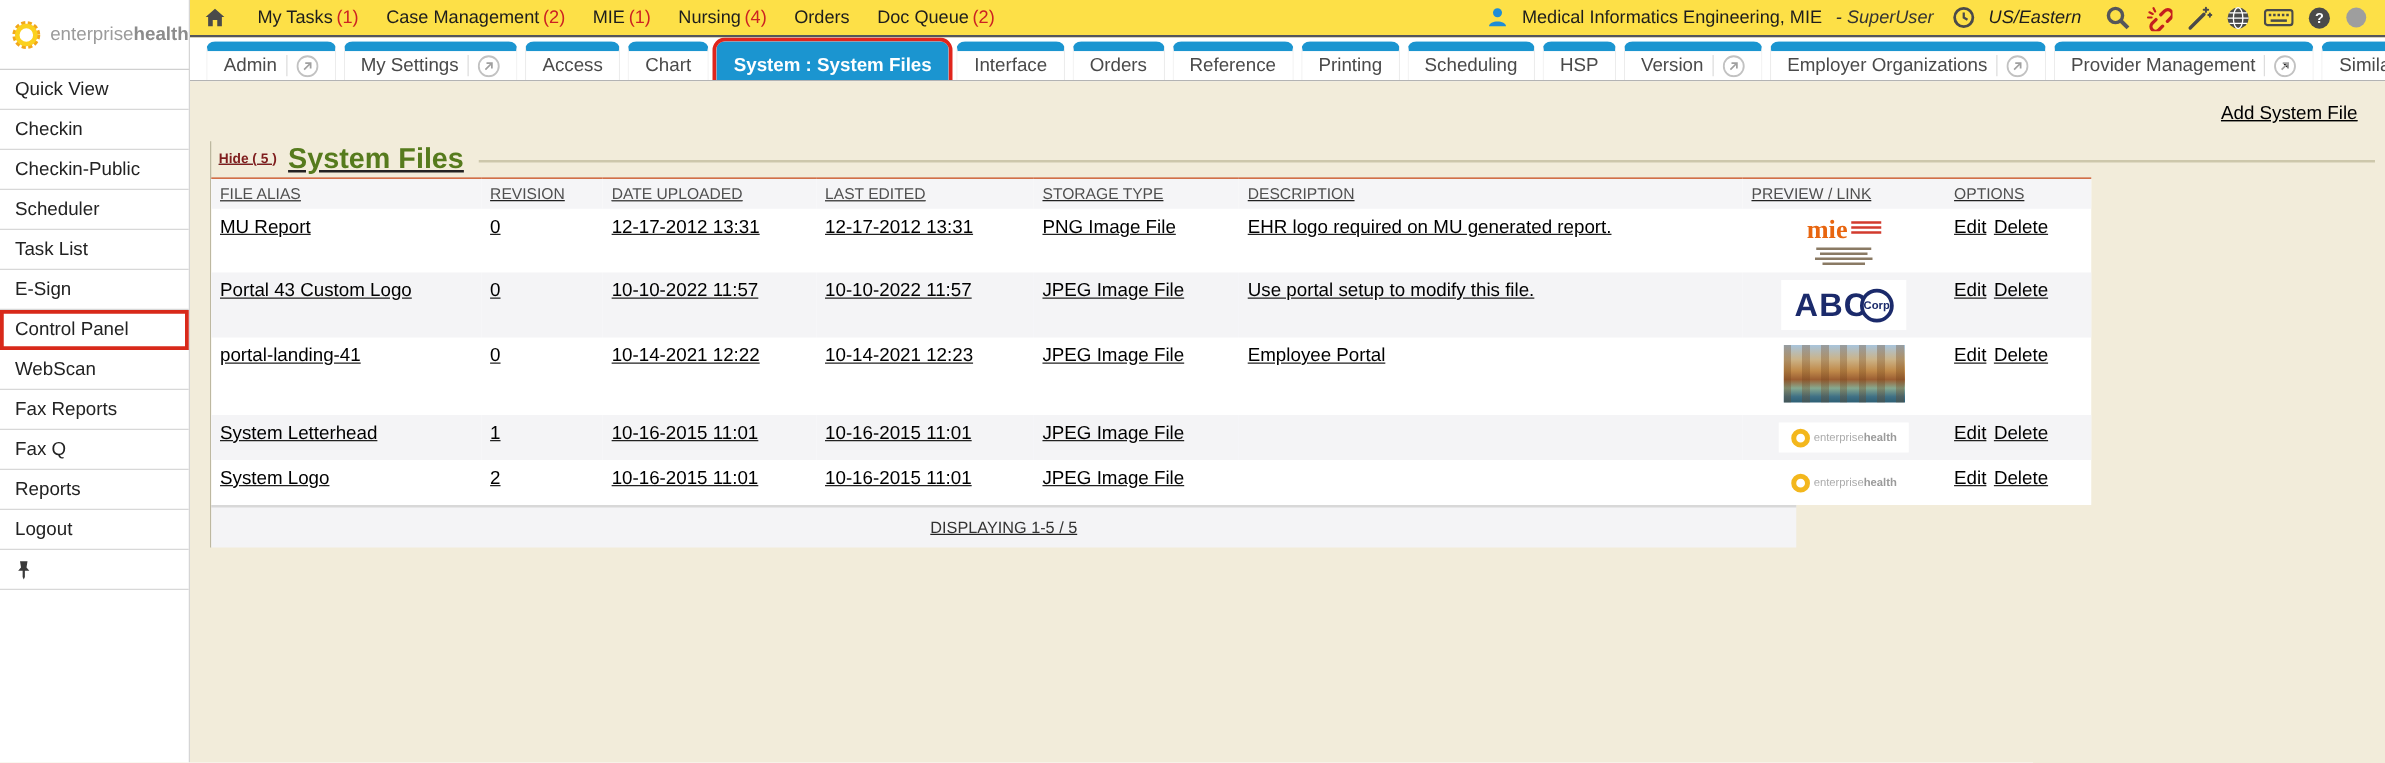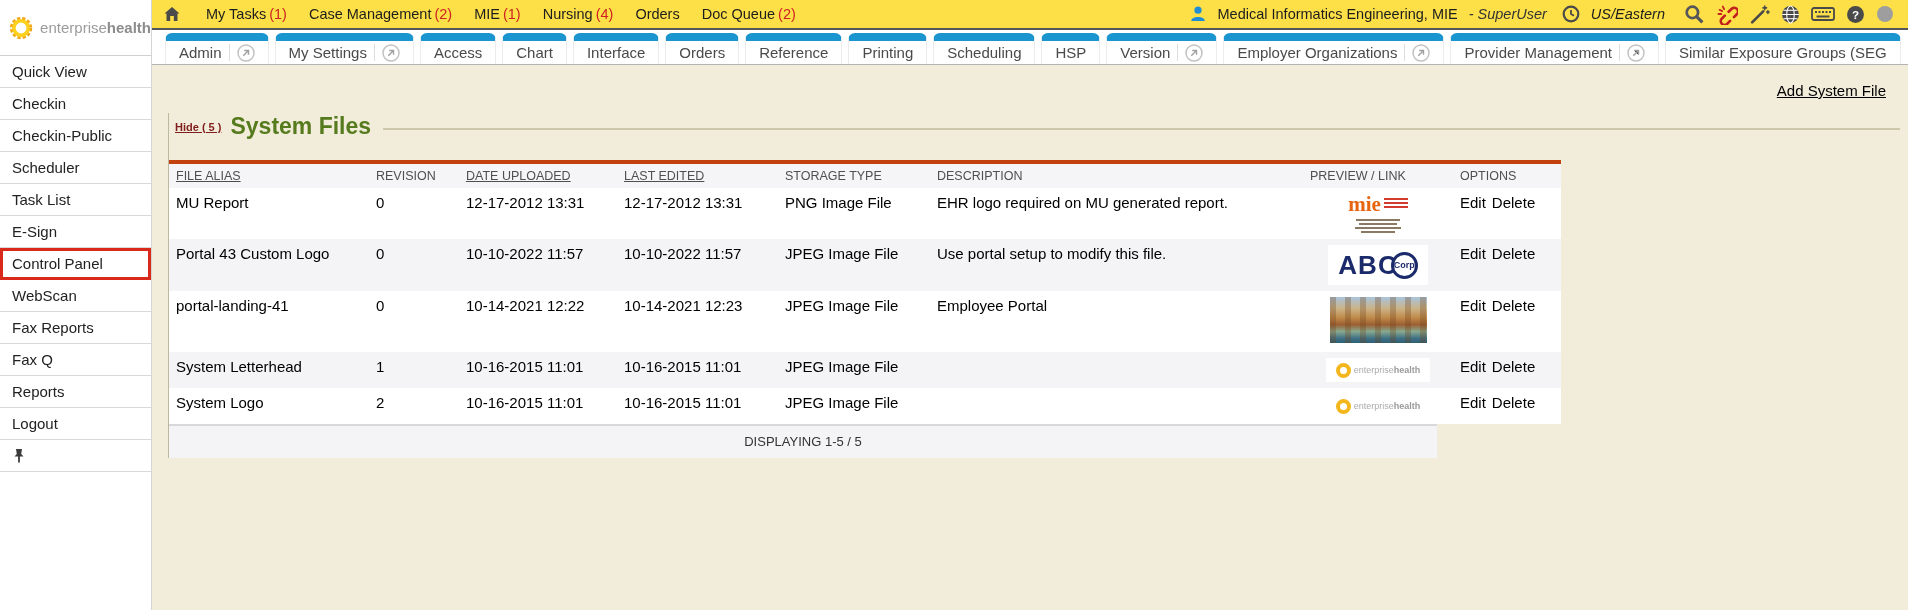--- a/index.html
+++ b/index.html
@@ -60,32 +60,32 @@
   .side-item {
     height:32px; line-height:31px; padding-left:12px; border-bottom:1px solid #d8d8d8;
     font-size:15px; color:#222; cursor:pointer; white-space:nowrap;
   }
   .side-item.highlight { outline:3px solid #d8291a; outline-offset:-3px; }
   .side-item.pin-item { display:flex; align-items:center; }
 
   
   .content {
     position:absolute; left:152px; top:65px; right:0; bottom:0;
-    background:#f2ecda; overflow:hidden;
+    background:#f2ecda; overflow:hidden;text-decoration:underline;
   }
   .add-row { text-align:right; padding:17px 22px 0 0; }
   .add-link { color:#000; text-decoration:underline; font-size:15px; cursor:pointer; }
 
   .section { margin:13px 6px 0 16px; border-left:1px solid #bdb8a0; }
   .heading-row { display:flex; align-items:center; padding-left:6px; }
   .hide-link { color:#7f1d1d; font-weight:bold; text-decoration:underline; font-size:11px; cursor:pointer; white-space:nowrap; }
   .section-title { color:#567b1d; font-weight:bold; font-size:23px; margin:0 0 0 9px; white-space:nowrap; }
   .heading-rule { flex:1; height:2px; background:#cdc7ab; align-self:center; margin:4px 2px 0 12px; }
 
-  table.files { border-collapse:collapse; width:1392px; background:#fff; margin-top:20px; border-top:4px solid #c2410c; }
+  table.files { border-collapse:collapse; width:1504px; background:#fff; margin-top:2px; border-top:1px solid #c2410c; }
   table.files th {
     background:#f5f5f7; font-weight:normal; font-size:12.5px; color:#4f4f4f;
     text-align:left; padding:5px 7px; white-space:nowrap;
   }
   table.files th.sortable span { text-decoration:underline; cursor:pointer; }
   table.files td { padding:6px 7px; vertical-align:top; font-size:15px; color:#000; }
   table.files tbody tr:nth-child(even) { background:#f4f4f6; }
   td.preview-cell { text-align:center; }
   .opt-link { color:#000; text-decoration:none; cursor:pointer; margin-right:6px; }
 
@@ -248,20 +248,23 @@
     <svg width="18" height="18" viewBox="0 0 18 18">
         <circle cx="9" cy="9" r="8" fill="none" stroke="#c2c2c2" stroke-width="1.5"></circle>
         <path d="M6.3 11.7 L11.2 6.8 M7.2 6.5 H11.5 V10.8" stroke="#a0a0a0" stroke-width="1.4" fill="none"></path>
       </svg>
   </div>
   <div class="tab">
       <span>Access</span>
     </div>
   <div class="tab">
       <span>Chart</span>
+    </div>
+  <div class="tab active">
+      <span>System : System Files</span>
     </div>
   <div class="tab">
       <span>Interface</span>
     </div>
   <div class="tab">
       <span>Orders</span>
     </div>
   <div class="tab">
       <span>Reference</span>
     </div>

